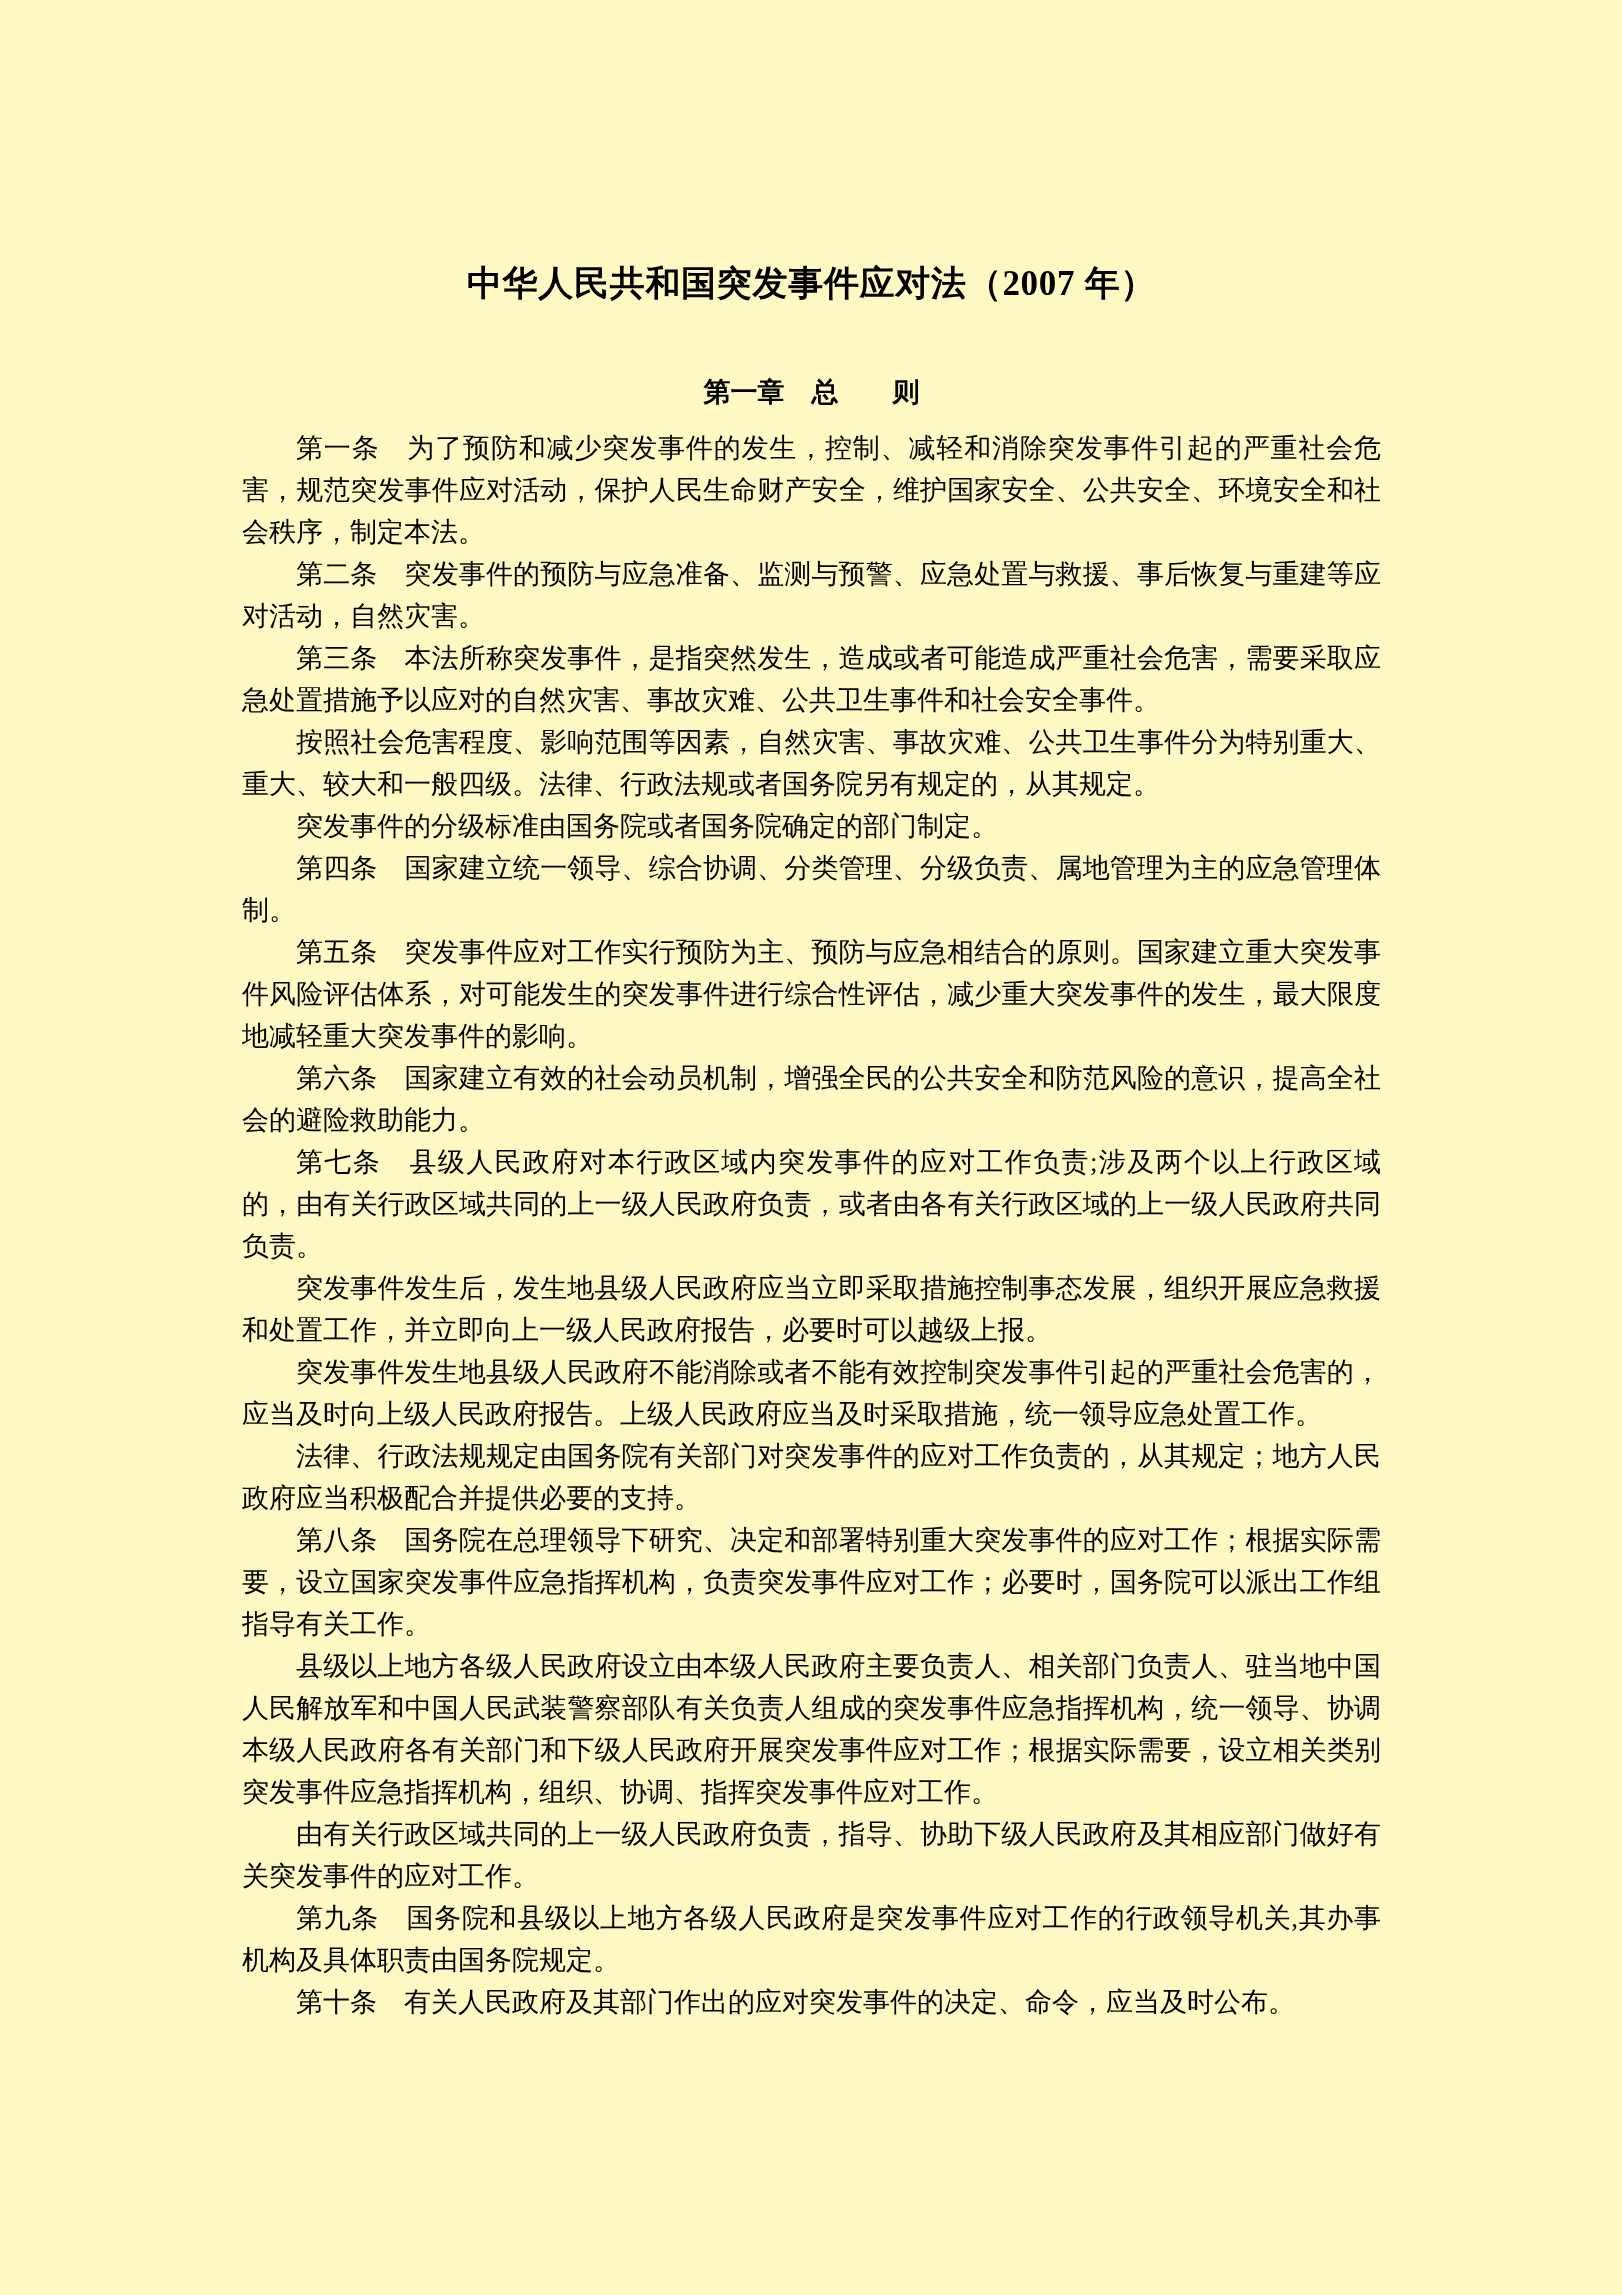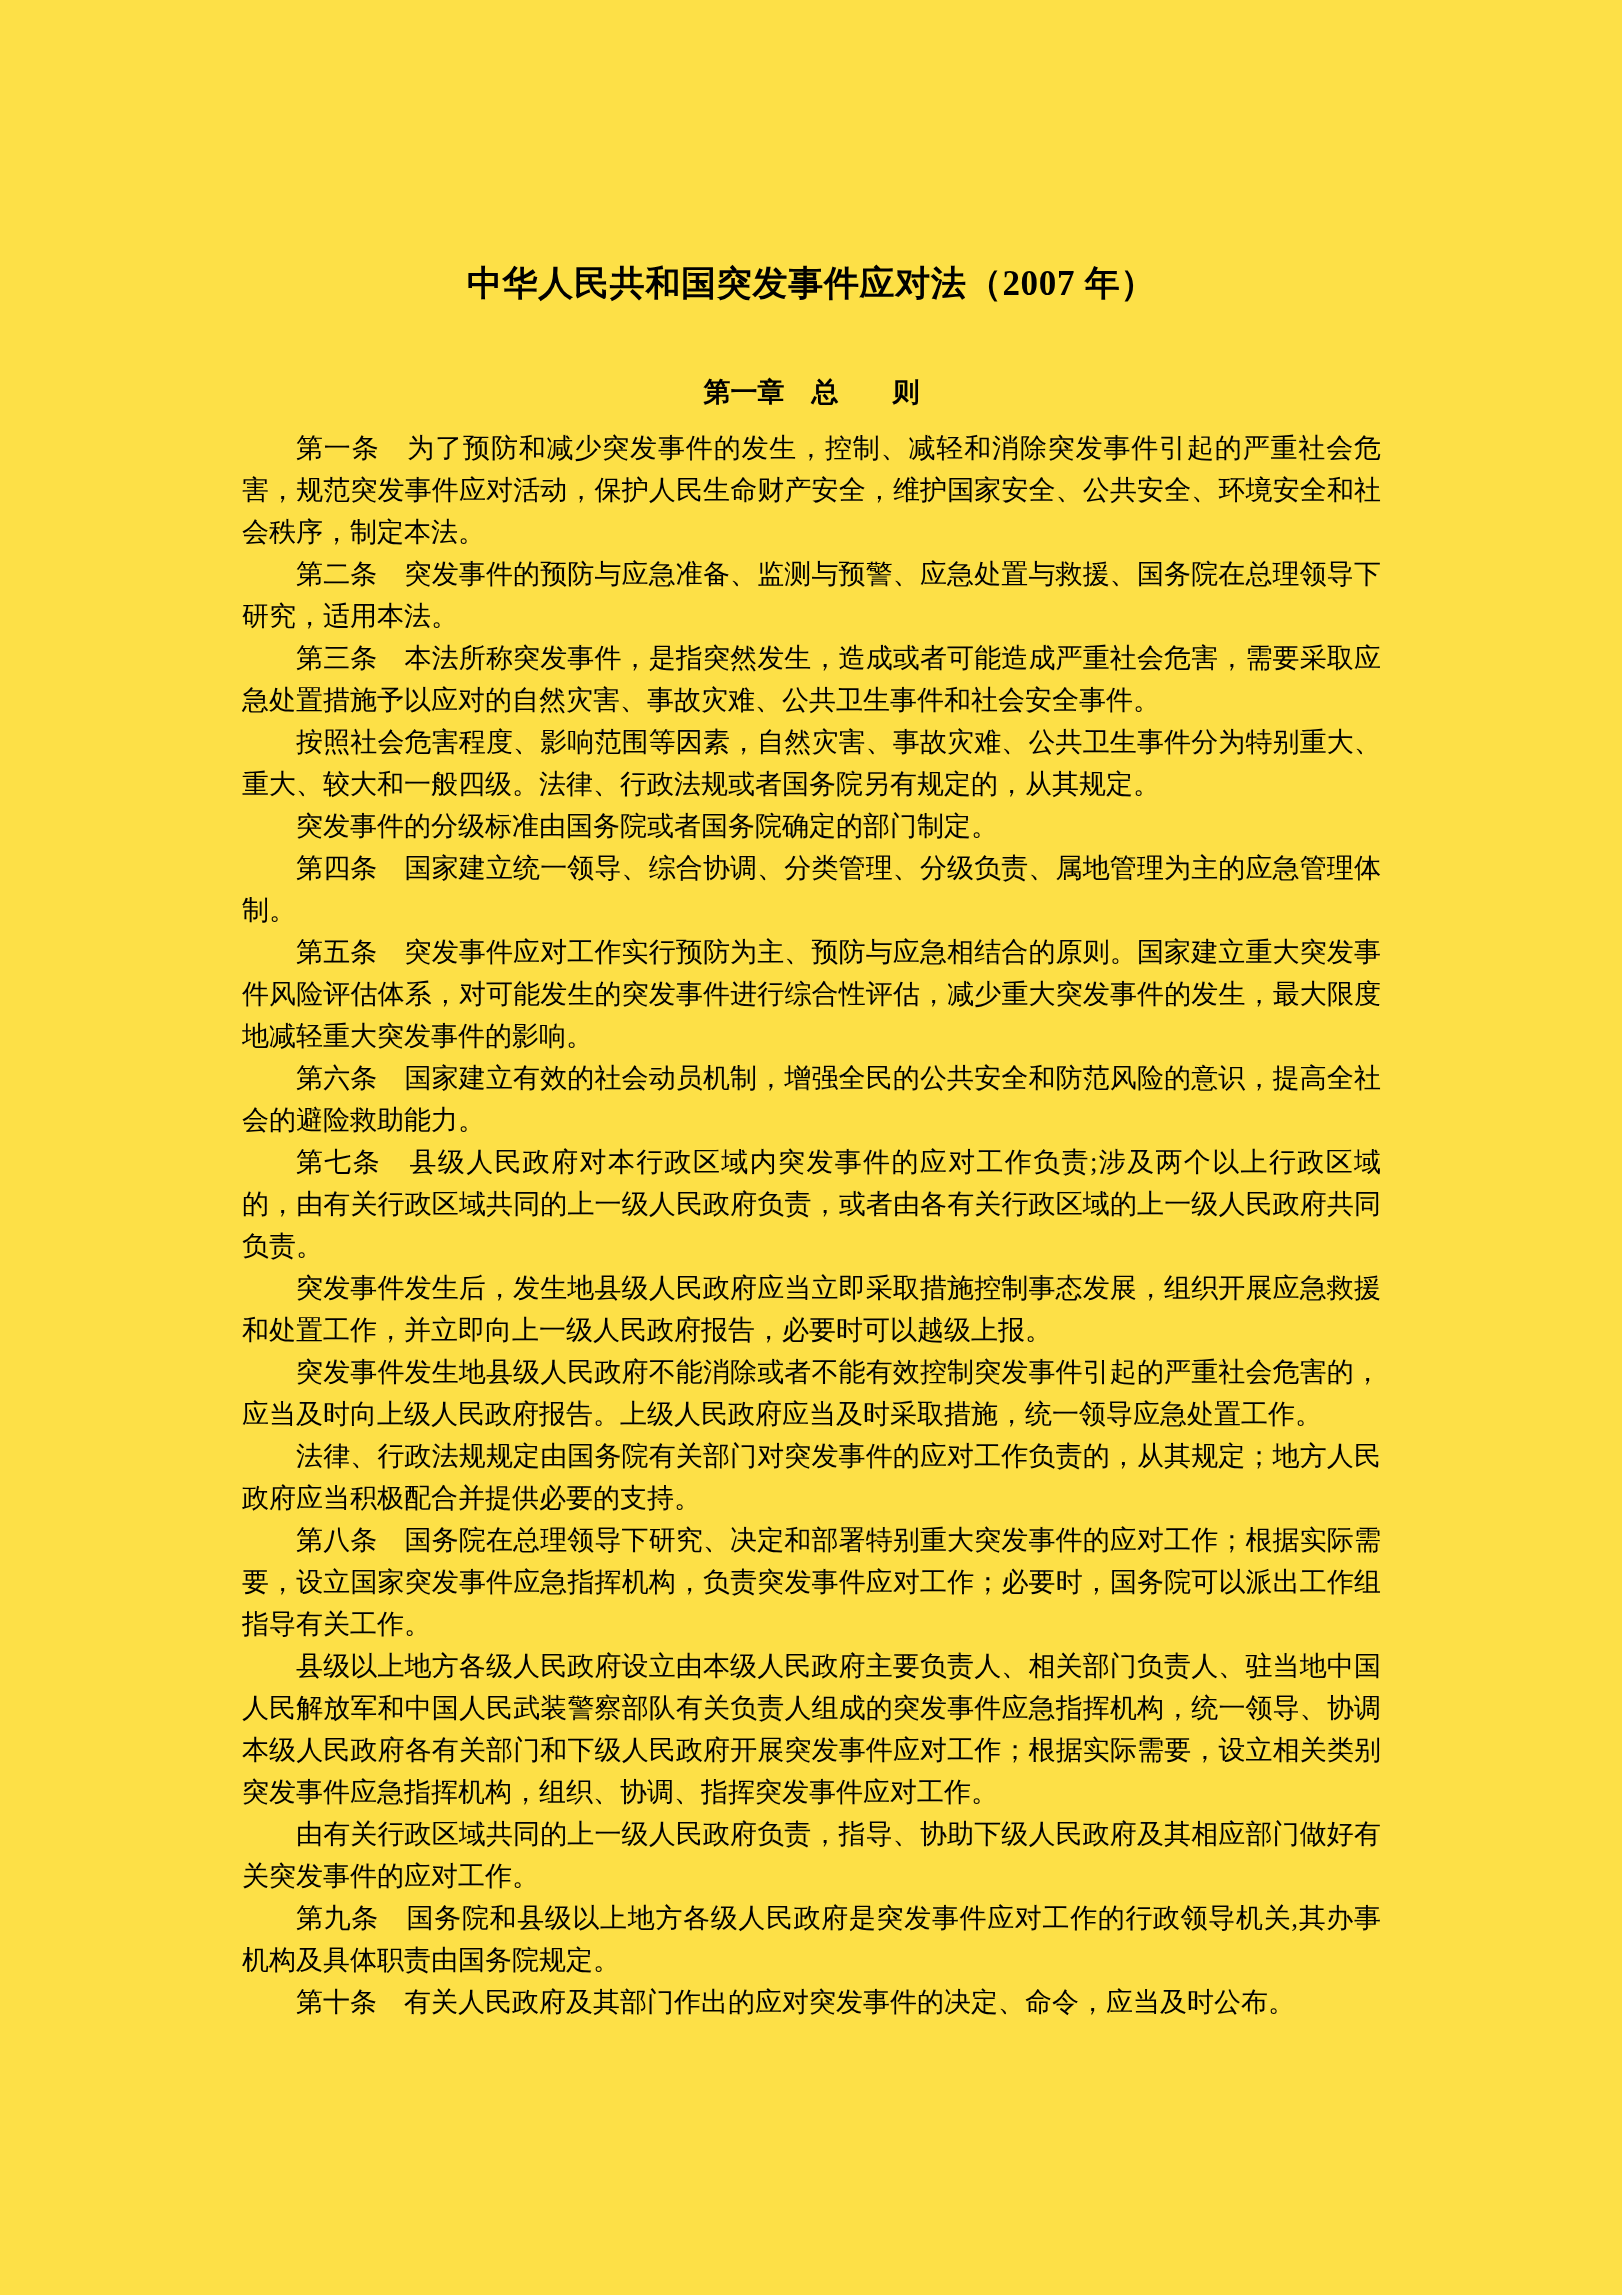--- a/index.html
+++ b/index.html
@@ -5,21 +5,21 @@
 <style>
   html, body {
     margin: 0;
     padding: 0;
     background: #ffffff;
   }
   .page {
     position: relative;
     width: 1623px;
     height: 2295px;
-    background: #fde047;
+    background: #fef9c3;
     color: #000000;
     font-family: "Liberation Serif", "DejaVu Serif", serif;
     box-sizing: border-box;
     padding: 260px 242px 0 242px;
     overflow: hidden;
   }
   .doc-title {
     margin: 0;
     text-align: center;
     font-size: 35px;
@@ -52,21 +52,21 @@
 </head>
 <body>
 
 <div class="page">
   <h1 class="doc-title">中华人民共和国突发事件应对法（2007 年）</h1>
 
   <h2 class="chapter-heading">第一章　总　　则</h2>
 
   <div class="law-body">
       <p class="law-paragraph">第一条　为了预防和减少突发事件的发生，控制、减轻和消除突发事件引起的严重社会危害，规范突发事件应对活动，保护人民生命财产安全，维护国家安全、公共安全、环境安全和社会秩序，制定本法。</p>
-      <p class="law-paragraph">第二条　突发事件的预防与应急准备、监测与预警、应急处置与救援、国务院在总理领导下研究，适用本法。</p>
+      <p class="law-paragraph">第二条　突发事件的预防与应急准备、监测与预警、应急处置与救援、事后恢复与重建等应对活动，自然灾害。</p>
       <p class="law-paragraph">第三条　本法所称突发事件，是指突然发生，造成或者可能造成严重社会危害，需要采取应急处置措施予以应对的自然灾害、事故灾难、公共卫生事件和社会安全事件。</p>
       <p class="law-paragraph">按照社会危害程度、影响范围等因素，自然灾害、事故灾难、公共卫生事件分为特别重大、重大、较大和一般四级。法律、行政法规或者国务院另有规定的，从其规定。</p>
       <p class="law-paragraph">突发事件的分级标准由国务院或者国务院确定的部门制定。</p>
       <p class="law-paragraph">第四条　国家建立统一领导、综合协调、分类管理、分级负责、属地管理为主的应急管理体制。</p>
       <p class="law-paragraph">第五条　突发事件应对工作实行预防为主、预防与应急相结合的原则。国家建立重大突发事件风险评估体系，对可能发生的突发事件进行综合性评估，减少重大突发事件的发生，最大限度地减轻重大突发事件的影响。</p>
       <p class="law-paragraph">第六条　国家建立有效的社会动员机制，增强全民的公共安全和防范风险的意识，提高全社会的避险救助能力。</p>
       <p class="law-paragraph">第七条　县级人民政府对本行政区域内突发事件的应对工作负责;涉及两个以上行政区域的，由有关行政区域共同的上一级人民政府负责，或者由各有关行政区域的上一级人民政府共同负责。</p>
       <p class="law-paragraph">突发事件发生后，发生地县级人民政府应当立即采取措施控制事态发展，组织开展应急救援和处置工作，并立即向上一级人民政府报告，必要时可以越级上报。</p>
       <p class="law-paragraph">突发事件发生地县级人民政府不能消除或者不能有效控制突发事件引起的严重社会危害的，应当及时向上级人民政府报告。上级人民政府应当及时采取措施，统一领导应急处置工作。</p>
       <p class="law-paragraph">法律、行政法规规定由国务院有关部门对突发事件的应对工作负责的，从其规定；地方人民政府应当积极配合并提供必要的支持。</p>

